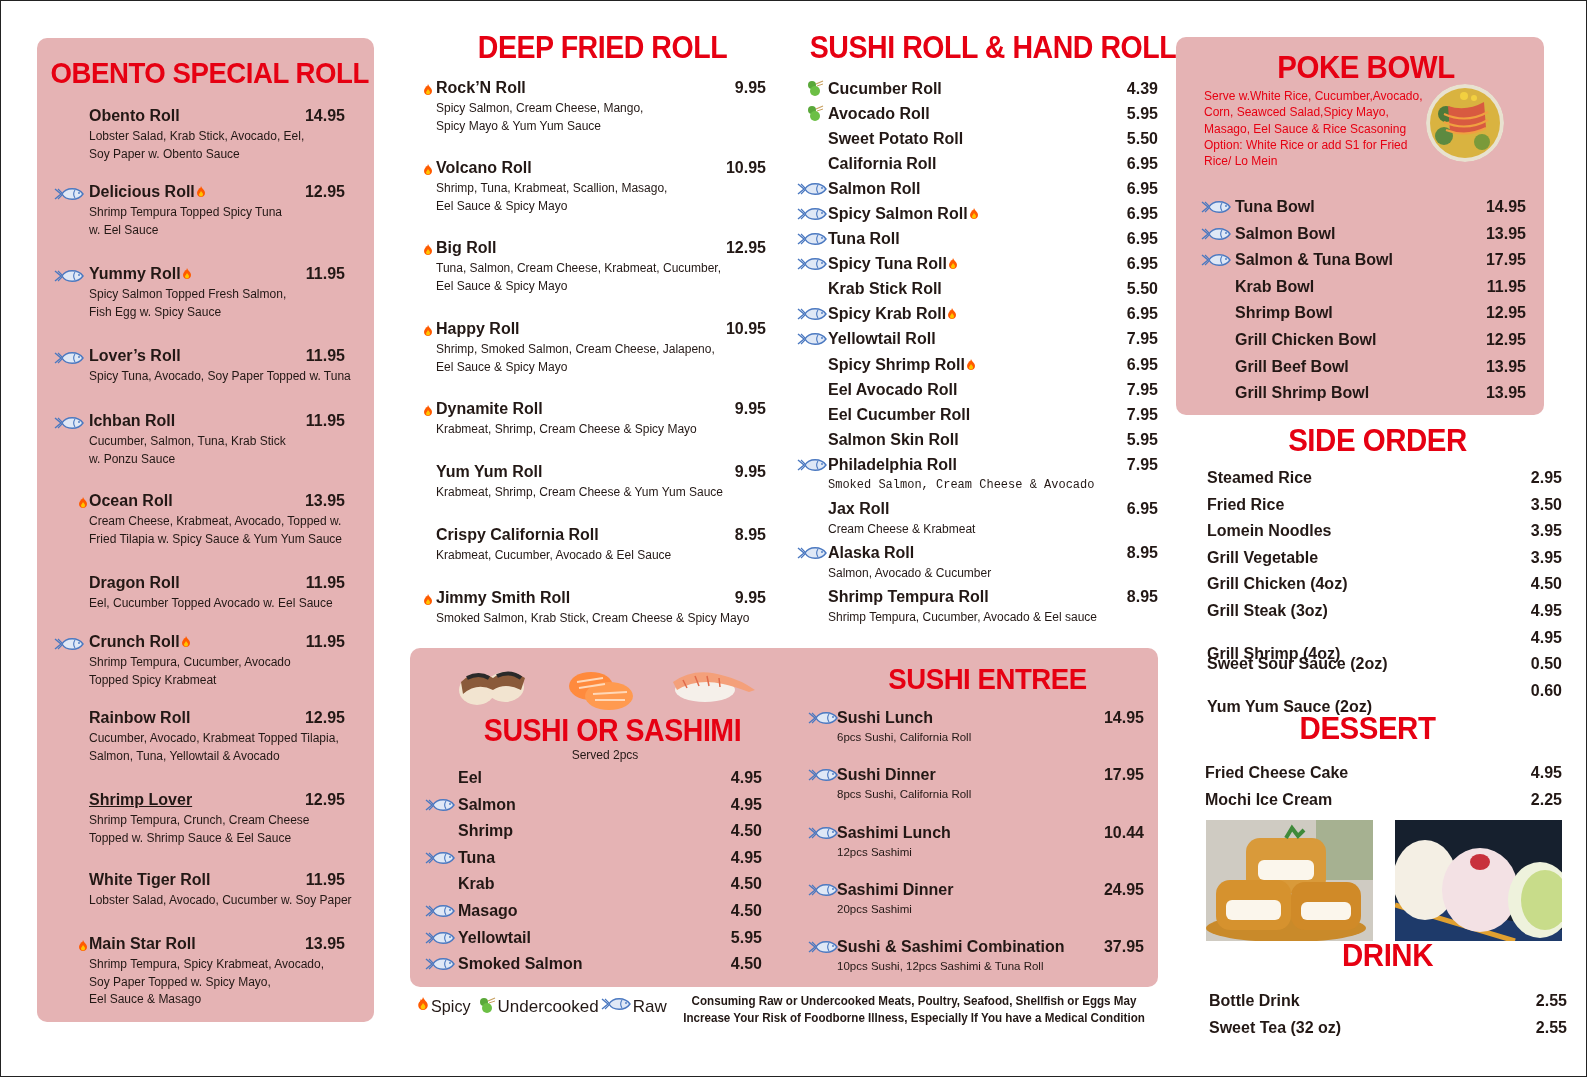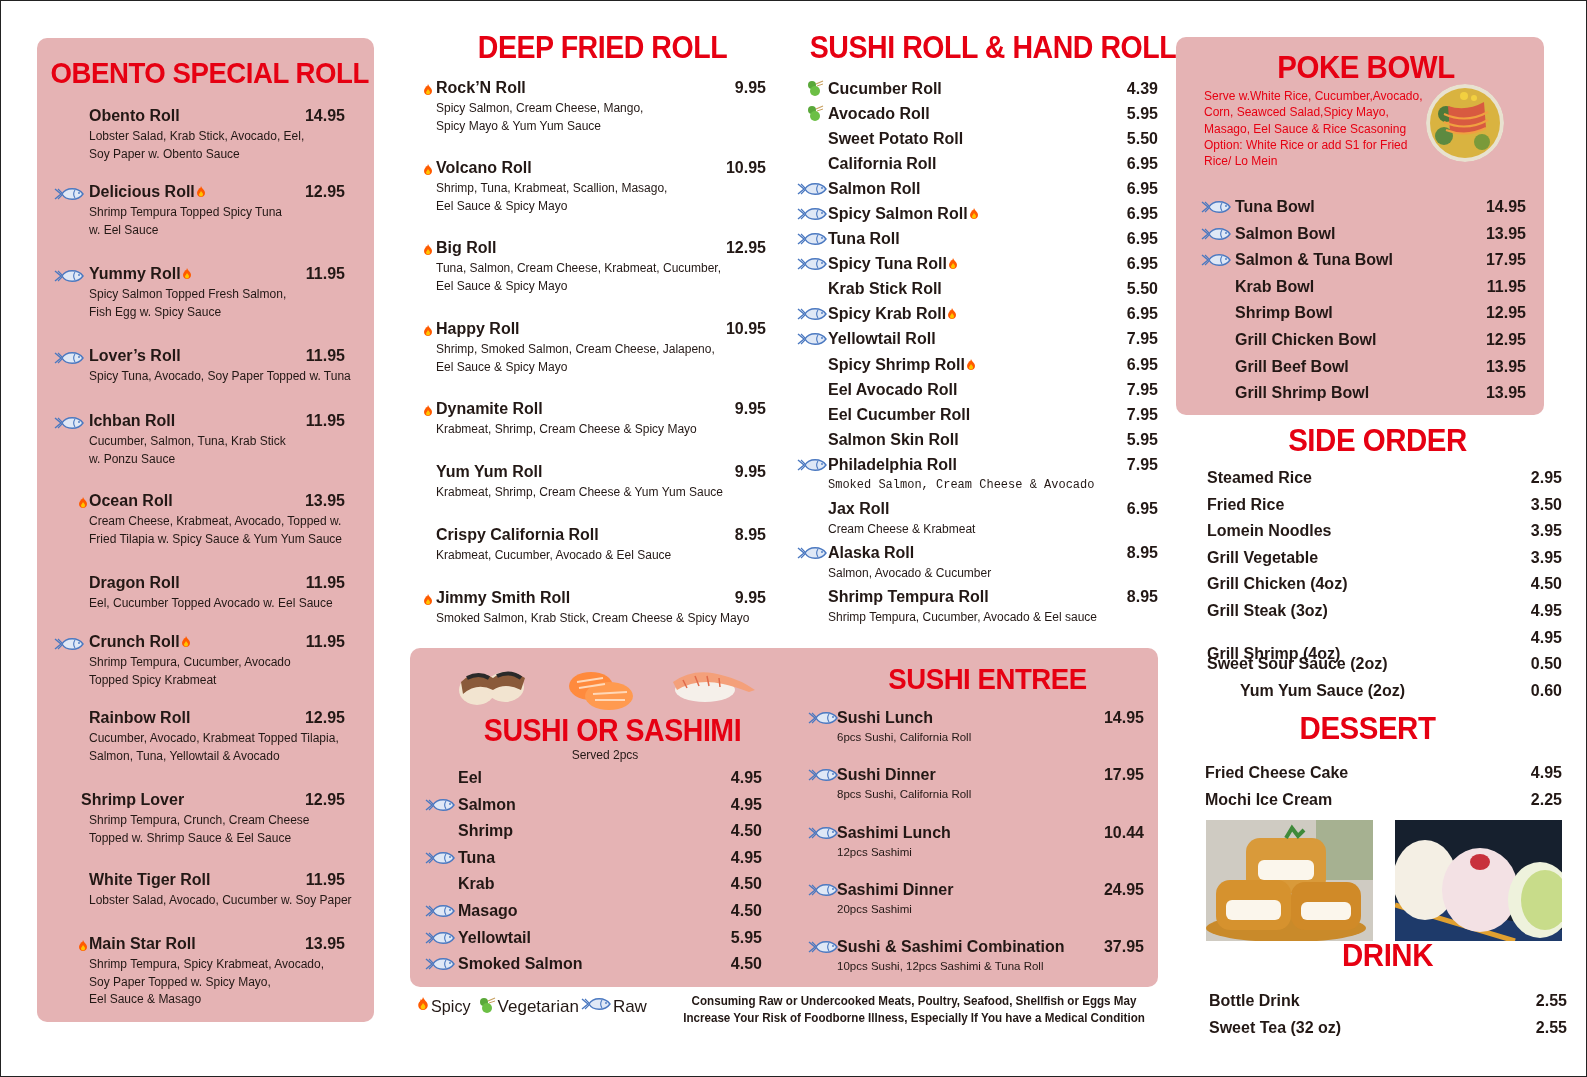--- a/index.html
+++ b/index.html
@@ -141,21 +141,21 @@
       </div>
       <div class="row" style="left:0; top:671px; width:337px;">
         <span class="item-name" style="position:absolute; left:52px; top:0; white-space:nowrap;">Rainbow Roll</span>
         <span class="item-price" style="left:240px; width:68px; top:0;">12.95</span>
         <div class="item-desc" style="position:absolute; left:52px; top:21px; white-space:nowrap;">
           <div>Cucumber, Avocado, Krabmeat Topped Tilapia,</div>
           <div>Salmon, Tuna, Yellowtail &amp; Avocado</div>
         </div>
       </div>
       <div class="row" style="left:0; top:753px; width:337px;">
-        <span class="item-name" style="position:absolute; left:44px; top:0; white-space:nowrap;">Shrimp Lover</span>
+        <span class="item-name" style="position:absolute; left:52px; top:0; white-space:nowrap;text-decoration:underline;">Shrimp Lover</span>
         <span class="item-price" style="left:240px; width:68px; top:0;">12.95</span>
         <div class="item-desc" style="position:absolute; left:52px; top:21px; white-space:nowrap;">
           <div>Shrimp Tempura, Crunch, Cream Cheese</div>
           <div>Topped w. Shrimp Sauce &amp; Eel Sauce</div>
         </div>
       </div>
       <div class="row" style="left:0; top:833px; width:337px;">
         <span class="item-name" style="position:absolute; left:52px; top:0; white-space:nowrap;">White Tiger Roll</span>
         <span class="item-price" style="left:240px; width:68px; top:0;">11.95</span>
         <div class="item-desc" style="position:absolute; left:52px; top:21px; white-space:nowrap;">
@@ -504,21 +504,21 @@
   </div>
 
 <div style="position:absolute; left:418px; top:997px; height:24px; display:flex; align-items:flex-start; font-size:17px; font-weight:bold; color:#231815;">
   <svg class="icon-fire" style="width:10px;height:13px;">
       <use href="#fire"></use>
     </svg>
   <span style="margin-left:2px; font-weight:normal; transform:scaleX(0.95);">Spicy</span>
   <svg class="icon-veg" style="margin-left:6px;">
       <use href="#veg"></use>
     </svg>
-  <span style="margin-left:2px; font-weight:normal;">Vegetarian</span>
+  <span style="margin-left:2px; font-weight:normal;">Undercooked</span>
   <svg class="icon-fish" style="margin-left:2px;">
       <use href="#fish"></use>
     </svg>
   <span style="margin-left:2px; font-weight:normal;">Raw</span>
 </div>
 <div style="position:absolute; left:664px; top:993px; width:500px; text-align:center; font-size:12.5px; font-weight:bold; color:#231815; line-height:17px; font-family:'Liberation Sans Narrow','Liberation Sans',sans-serif;">
   <div style="transform:scaleX(0.93);">Consuming Raw or Undercooked Meats, Poultry, Seafood, Shellfish or Eggs May</div>
   <div style="transform:scaleX(0.93);">Increase Your Risk of Foodborne Illness, Especially If You have a Medical Condition</div>
 </div>
 
@@ -617,21 +617,21 @@
     </div>
     <div class="row" style="left:1207px; top:628.6px; width:355px; height:20px;">
       <span class="item-name" style="position:absolute; left:0; top:16px; white-space:nowrap;">Grill Shrimp (4oz)</span>
       <span class="item-price" style="right:0; top:0;">4.95</span>
     </div>
     <div class="row" style="left:1207px; top:655.2px; width:355px; height:20px;">
       <span class="item-name" style="position:absolute; left:0; top:0; white-space:nowrap;">Sweet Sour Sauce (2oz)</span>
       <span class="item-price" style="right:0; top:0;">0.50</span>
     </div>
     <div class="row" style="left:1207px; top:681.8px; width:355px; height:20px;">
-      <span class="item-name" style="position:absolute; left:0; top:0; white-space:nowrap;margin-left:33px;">Yum Yum Sauce (2oz)</span>
+      <span class="item-name" style="position:absolute; left:0; top:16px; white-space:nowrap;">Yum Yum Sauce (2oz)</span>
       <span class="item-price" style="right:0; top:0;">0.60</span>
     </div>
   </div>
 
 <div class="title" style="left:1260px; width:215px; top:710px; font-size:32px;">DESSERT</div>
 <div id="dessert-list" style="position:absolute; left:0; top:0;">
     <div class="row" style="left:1205px; top:764px; width:357px; height:20px;">
       <span class="item-name" style="position:absolute; left:0; top:0; white-space:nowrap;">Fried Cheese Cake</span>
       <span class="item-price" style="right:0; top:0;">4.95</span>
     </div>

